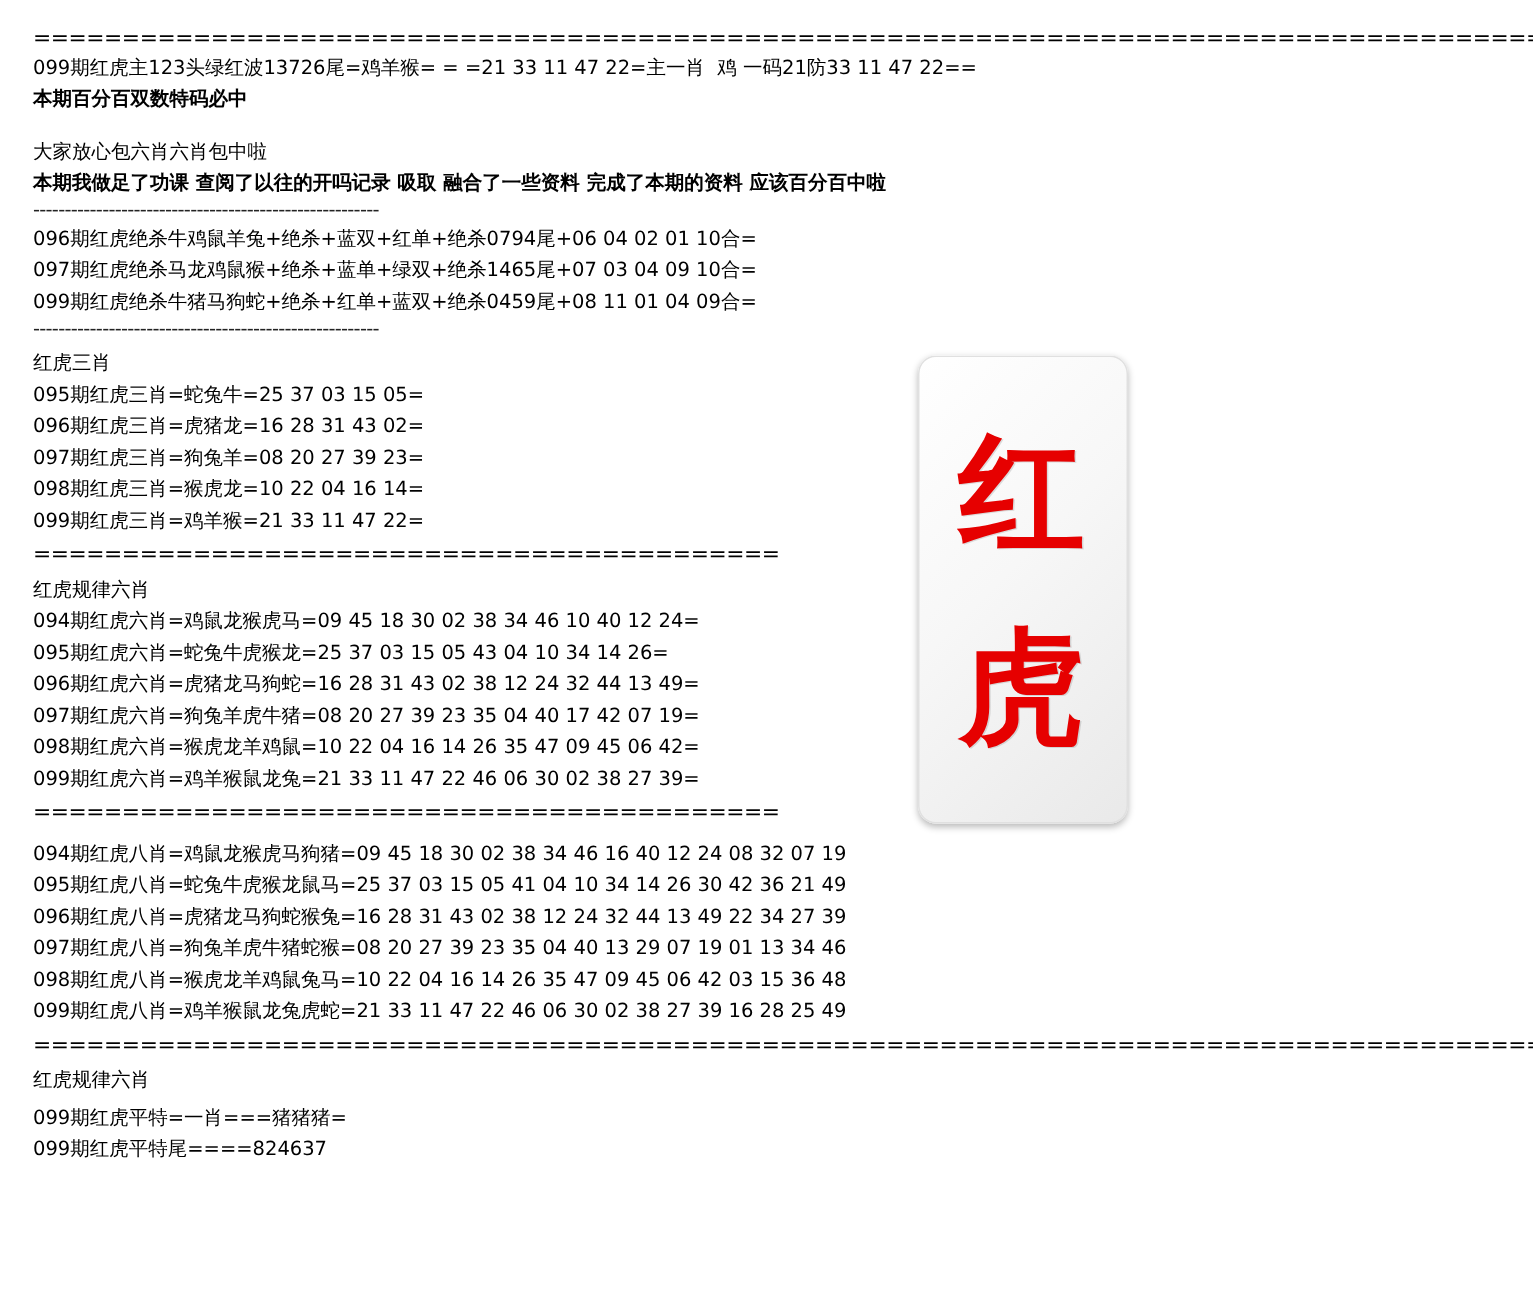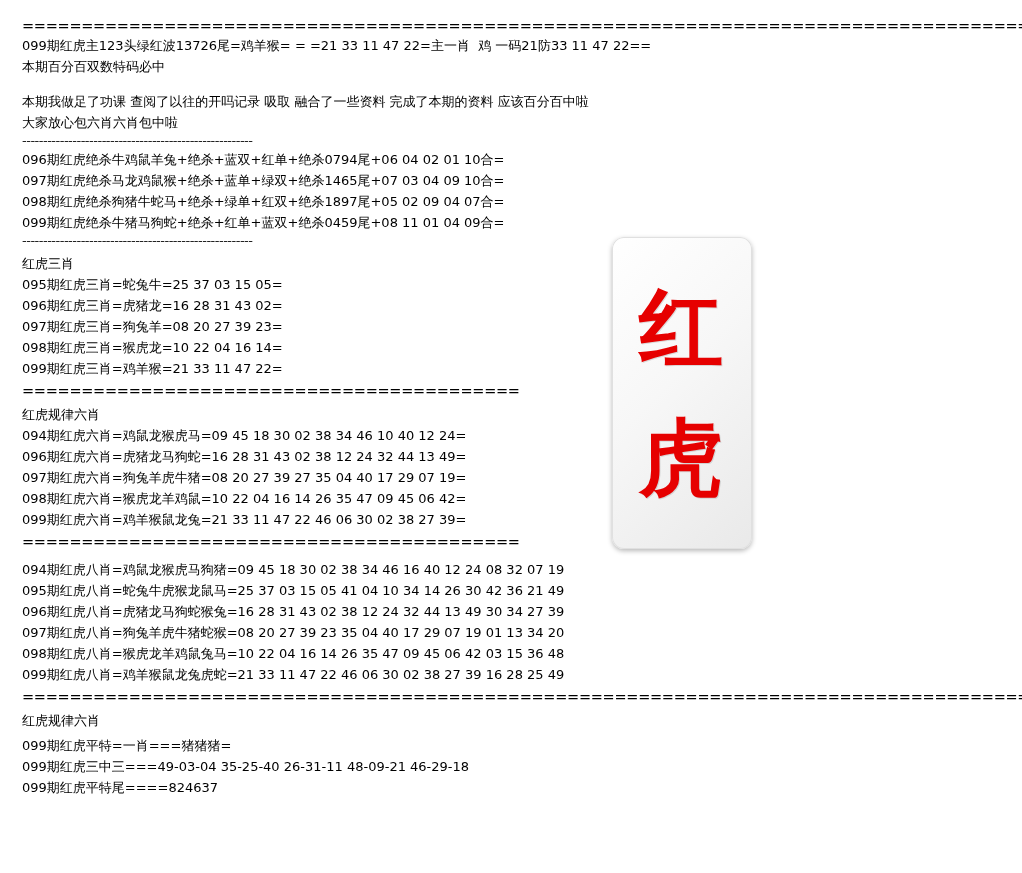--- a/index.html
+++ b/index.html
@@ -42,21 +42,21 @@
   }
   .rule-thin {
     font-size: 13px;
     line-height: 16px;
     white-space: pre;
     letter-spacing: -0.5px;
     color: #222;
   }
   .gap-md { height: 14px; }
   .gap-xs { height: 4px; }
-  .bold { font-weight: normal; }
+  .bold { font-weight: bold; }
   .logo-card {
     position: absolute;
     left: 612px;
     top: 237px;
     width: 140px;
     height: 312px;
     background: linear-gradient(135deg, #ffffff 0%, #f7f7f7 45%, #e9e9e9 100%);
     border-radius: 12px;
     box-shadow: 0 2px 5px rgba(0,0,0,0.28), 0 0 0 1px #e0e0e0 inset;
     z-index: 3;
@@ -88,29 +88,28 @@
   </div>
 
   <div class="content">
 
     <div class="rule">======================================================================================</div>
     <div class="line">099期红虎主123头绿红波13726尾=鸡羊猴= = =21 33 11 47 22=主一肖  鸡 一码21防33 11 47 22==</div>
     <div class="line bold">本期百分百双数特码必中</div>
 
     <div class="gap-md"></div>
 
+    <div class="line">大家放心包六肖六肖包中啦</div>
     <div class="line bold">本期我做足了功课 查阅了以往的开吗记录 吸取 融合了一些资料 完成了本期的资料 应该百分百中啦</div>
-    <div class="line">大家放心包六肖六肖包中啦</div>
 
     <div class="rule-thin">-------------------------------------------------------</div>
 
     <div class="block">
       <div class="line">096期红虎绝杀牛鸡鼠羊兔+绝杀+蓝双+红单+绝杀0794尾+06 04 02 01 10合=</div>
       <div class="line">097期红虎绝杀马龙鸡鼠猴+绝杀+蓝单+绿双+绝杀1465尾+07 03 04 09 10合=</div>
-      <div class="line">098期红虎绝杀狗猪牛蛇马+绝杀+绿单+红双+绝杀1897尾+05 02 09 04 07合=</div>
       <div class="line">099期红虎绝杀牛猪马狗蛇+绝杀+红单+蓝双+绝杀0459尾+08 11 01 04 09合=</div>
     </div>
 
     <div class="rule-thin">-------------------------------------------------------</div>
 
     <div class="gap-xs"></div>
 
     <div class="block">
       <div class="line">红虎三肖</div>
       <div class="line">095期红虎三肖=蛇兔牛=25 37 03 15 05=</div>
@@ -120,46 +119,46 @@
       <div class="line">099期红虎三肖=鸡羊猴=21 33 11 47 22=</div>
     </div>
 
     <div class="gap-xs"></div>
     <div class="rule">==========================================</div>
     <div class="gap-xs"></div>
 
     <div class="block">
       <div class="line">红虎规律六肖</div>
       <div class="line">094期红虎六肖=鸡鼠龙猴虎马=09 45 18 30 02 38 34 46 10 40 12 24=</div>
+      <div class="line">095期红虎六肖=蛇兔牛虎猴龙=25 37 03 15 05 43 04 10 34 14 26=</div>
       <div class="line">096期红虎六肖=虎猪龙马狗蛇=16 28 31 43 02 38 12 24 32 44 13 49=</div>
-      <div class="line">097期红虎六肖=狗兔羊虎牛猪=08 20 27 39 27 35 04 40 17 29 07 19=</div>
+      <div class="line">097期红虎六肖=狗兔羊虎牛猪=08 20 27 39 23 35 04 40 17 42 07 19=</div>
       <div class="line">098期红虎六肖=猴虎龙羊鸡鼠=10 22 04 16 14 26 35 47 09 45 06 42=</div>
       <div class="line">099期红虎六肖=鸡羊猴鼠龙兔=21 33 11 47 22 46 06 30 02 38 27 39=</div>
     </div>
 
     <div class="gap-xs"></div>
     <div class="rule">==========================================</div>
     <div class="gap-xs"></div>
 
     <div class="block">
       <div class="gap-xs"></div>
       <div class="line">094期红虎八肖=鸡鼠龙猴虎马狗猪=09 45 18 30 02 38 34 46 16 40 12 24 08 32 07 19</div>
       <div class="line">095期红虎八肖=蛇兔牛虎猴龙鼠马=25 37 03 15 05 41 04 10 34 14 26 30 42 36 21 49</div>
-      <div class="line">096期红虎八肖=虎猪龙马狗蛇猴兔=16 28 31 43 02 38 12 24 32 44 13 49 30 34 27 39</div>
-      <div class="line">097期红虎八肖=狗兔羊虎牛猪蛇猴=08 20 27 39 23 35 04 40 17 29 07 19 01 13 34 20</div>
+      <div class="line">096期红虎八肖=虎猪龙马狗蛇猴兔=16 28 31 43 02 38 12 24 32 44 13 49 22 34 27 39</div>
+      <div class="line">097期红虎八肖=狗兔羊虎牛猪蛇猴=08 20 27 39 23 35 04 40 13 29 07 19 01 13 34 46</div>
       <div class="line">098期红虎八肖=猴虎龙羊鸡鼠兔马=10 22 04 16 14 26 35 47 09 45 06 42 03 15 36 48</div>
       <div class="line">099期红虎八肖=鸡羊猴鼠龙兔虎蛇=21 33 11 47 22 46 06 30 02 38 27 39 16 28 25 49</div>
     </div>
 
     <div class="gap-xs"></div>
     <div class="rule">======================================================================================</div>
     <div class="gap-xs"></div>
 
     <div class="block">
       <div class="line">红虎规律六肖</div>
       <div class="gap-xs"></div>
       <div class="line">099期红虎平特=一肖===猪猪猪=</div>
-      <div class="line">099期红虎三中三===49-03-04 35-25-40 26-31-11 48-09-21 46-29-18</div>
       <div class="line">099期红虎平特尾====824637</div>
     </div>
 
   </div>
 </div>
 
 </body></html>

